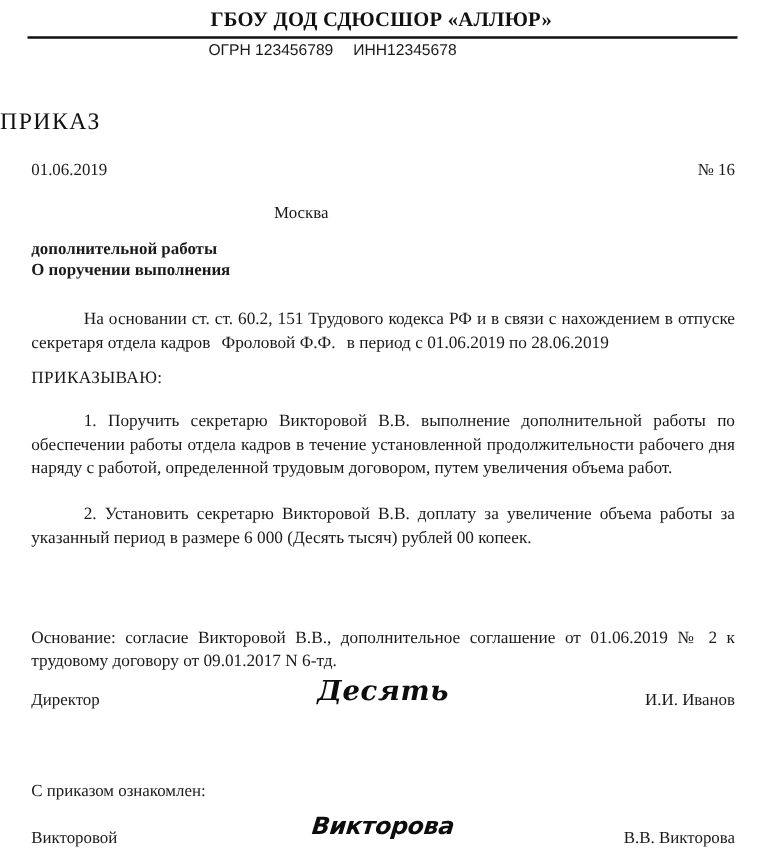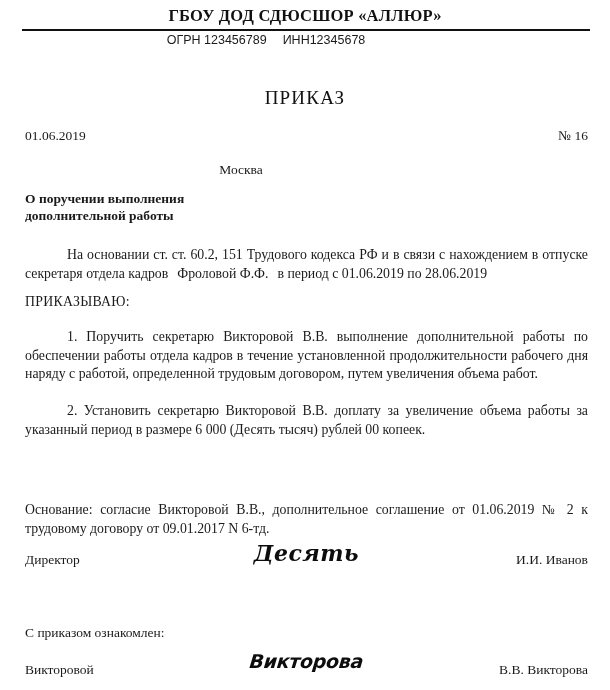--- a/index.html
+++ b/index.html
@@ -60,21 +60,21 @@
     line-height: 16px;
   }
   .code-gap { display: inline-block; width: 16px; }
 
   
   .doc-title {
     position: absolute;
     left: 0;
     top: 87px;
     width: 610px;
-    text-align: center;
+    text-align: left;
     font-size: 19px;
     letter-spacing: 1.2px;
     color: #111111;
   }
 
   
   .meta-row {
     position: absolute;
     left: 25px;
     top: 128px;
@@ -203,22 +203,22 @@
   <div class="doc-title">ПРИКАЗ</div>
 
   <div class="meta-row">
     <span>01.06.2019</span>
     <span>№ 16</span>
   </div>
 
   <div class="city">Москва</div>
 
   <div class="subject">
+    <div>дополнительной работы</div>
     <div>О поручении выполнения</div>
-    <div>дополнительной работы</div>
   </div>
 
   <div class="body-block" id="para-basis">
     <span class="indent"></span><span>На основании ст. ст. 60.2, 151 Трудового кодекса РФ и в связи с нахождением в отпуске секретаря отдела кадров</span><span class="nbsp-gap"></span><span>Фроловой Ф.Ф.</span><span class="nbsp-gap"></span><span>в период с 01.06.2019 по 28.06.2019</span>
   </div>
 
   <div class="body-block" id="order-word">ПРИКАЗЫВАЮ:</div>
 
   <div class="body-block" id="para-item-1">
     <span class="indent"></span><span>1. Поручить секретарю Викторовой В.В. выполнение дополнительной работы по обеспечении работы отдела кадров в течение установленной продолжительности рабочего дня наряду с работой, определенной трудовым договором, путем увеличения объема работ.</span>

